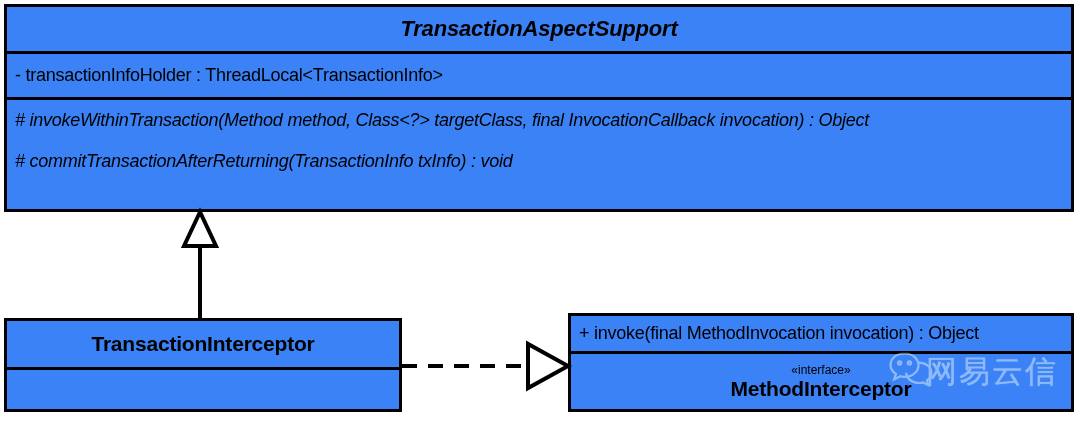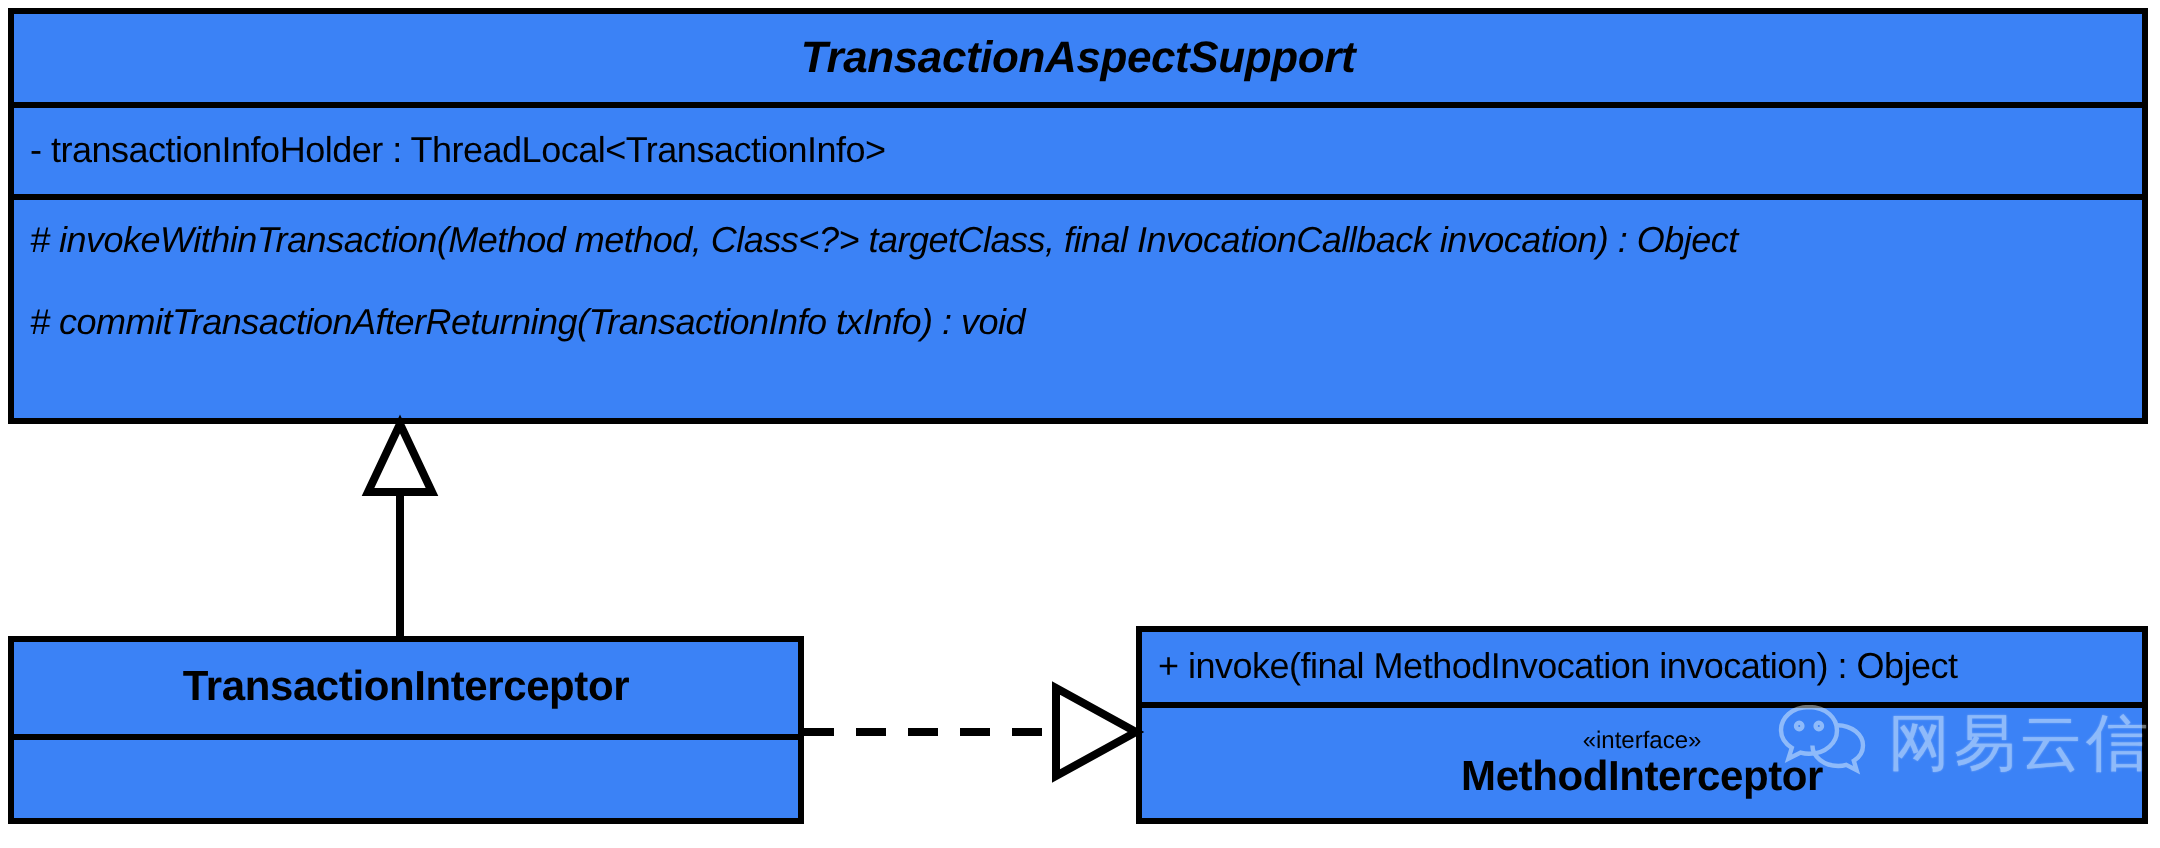--- a/index.html
+++ b/index.html
@@ -119,21 +119,21 @@
     position: absolute;
     left: 888px;
     top: 348px;
     width: 186px;
     height: 48px;
     opacity: 0.45;
     pointer-events: none;
   }
   .wm-text {
     position: absolute;
-    left: 56px;
+    left: 38px;
     top: 2px;
     font-size: 31px;
     line-height: 44px;
     color: #f4ffff;
     font-family: "Liberation Serif", serif;
     letter-spacing: 2px;
     text-shadow: 0 0 1px rgba(255,255,255,0.9);
     white-space: nowrap;
   }
 </style>

